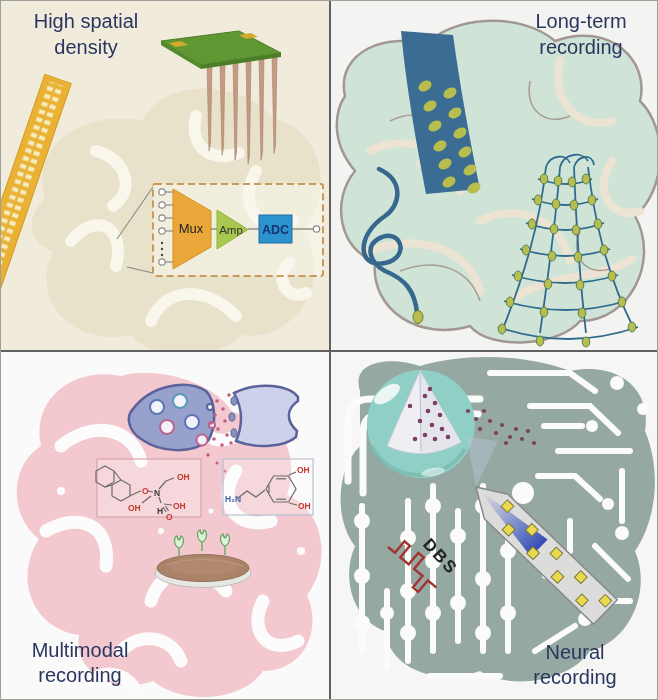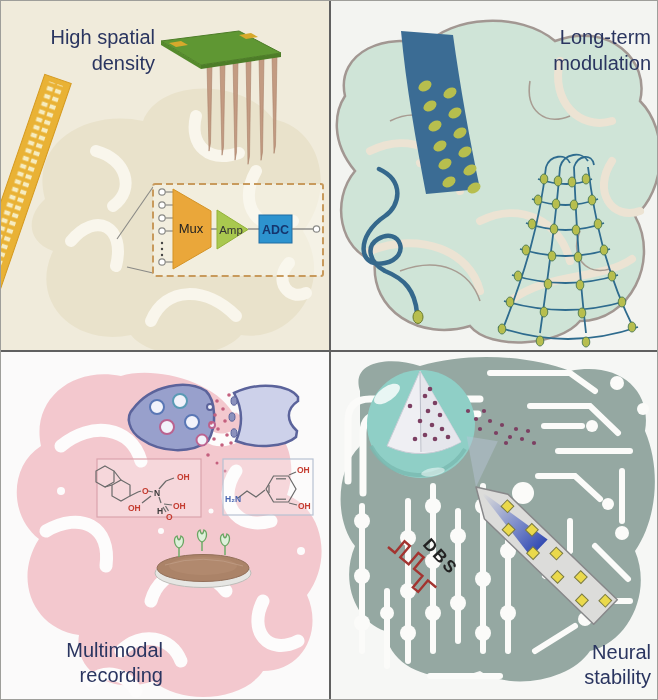--- a/index.html
+++ b/index.html
@@ -9,25 +9,25 @@
     font-family:"Liberation Sans",sans-serif;background:#f5f5f3;
   }
   .quad{position:absolute;width:329px;height:350px;overflow:hidden;}
   .q-tl{left:0;top:0;background:#f0ebdb;}
   .q-tr{left:329px;top:0;background:#f3f4f1;}
   .q-bl{left:0;top:350px;background:#fbfafa;padding-left:42px;}
   .q-br{left:329px;top:350px;background:#f6f7f5;}
   .quad svg{position:absolute;left:0;top:0;}
   .qlabel{
     position:absolute;font-size:20px;line-height:1.28;color:#2a3560;
-    white-space:pre-line;text-align:right;z-index:5;margin-top:16px;
+    white-space:pre-line;text-align:center;z-index:5;
   }
   .lab-tl{left:16px;top:8px;width:138px;}
   .lab-tr{right:8px;top:8px;width:140px;}
-  .lab-bl{left:12px;bottom:12px;width:150px;}
+  .lab-bl{left:4px;bottom:12px;width:150px;}
   .lab-br{right:8px;bottom:10px;width:152px;}
   .sep-v{position:absolute;left:328px;top:0;width:2px;height:700px;background:#606060;z-index:10;}
   .sep-h{position:absolute;left:0;top:349px;width:658px;height:2px;background:#606060;z-index:10;}
 </style>
 </head>
 <body>
 
 <div class="canvas">
 
   <div class="quad q-tl">
@@ -201,21 +201,21 @@
             <ellipse cx="252" cy="312" rx="3.8" ry="5"></ellipse>
             <ellipse cx="292" cy="301" rx="3.8" ry="5"></ellipse>
           <ellipse cx="172" cy="328" rx="3.8" ry="5"></ellipse>
             <ellipse cx="210" cy="340" rx="3.8" ry="5"></ellipse>
             <ellipse cx="256" cy="341" rx="3.8" ry="5"></ellipse>
             <ellipse cx="302" cy="326" rx="3.8" ry="5"></ellipse>
         </g>
       </g>
     </svg>
     <div class="qlabel lab-tr">Long-term
-modulation</div>
+recording</div>
   </div>
 
   <div class="quad q-bl">
     <svg width="329" height="350" viewBox="0 0 329 350">
 
       <g>
         <path d="M120,25 C70,15 30,50 40,95 C8,115 8,165 38,188 C12,228 32,278 78,284 C72,320 112,345 152,330 C182,355 242,350 262,320 C302,320 322,280 306,244 C332,210 322,158 286,144 C302,98 272,58 232,62 C212,28 150,15 120,25 Z" fill="#f3c8ce"></path>
         <g fill="none" stroke="#fdfcfc" stroke-width="13" stroke-linecap="round">
           <path d="M60,95 C90,70 130,75 140,110"></path>
           <path d="M45,180 C80,160 110,175 105,215"></path>
@@ -461,18 +461,18 @@
             <rect x="150.5" y="3.5" width="9" height="9"></rect>
         </g>
       </g>
 
       <g>
         <path d="M0,0 h9 v-15 h7 v15 h11 v-15 h7 v15 h11 v15 h7 v-15 h11" transform="translate(58,196) rotate(40)" fill="none" stroke="#a33430" stroke-width="2.4"></path>
         <text transform="translate(92,194) rotate(47)" font-size="17" font-weight="bold" fill="#222222" letter-spacing="2">DBS</text>
       </g>
     </svg>
     <div class="qlabel lab-br">Neural
-stability</div>
+recording</div>
   </div>
 
   <div class="sep-v"></div>
   <div class="sep-h"></div>
 </div>
 
 </body></html>

